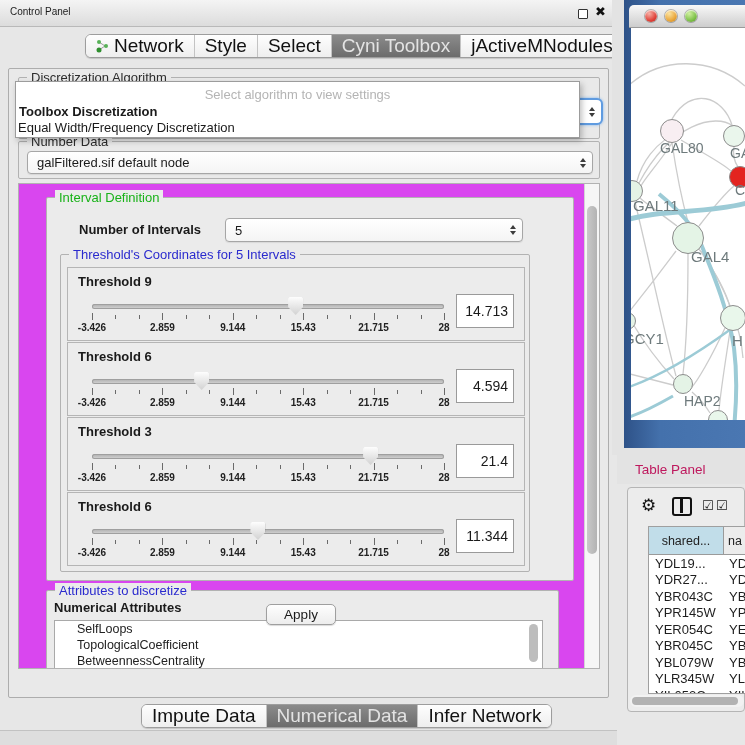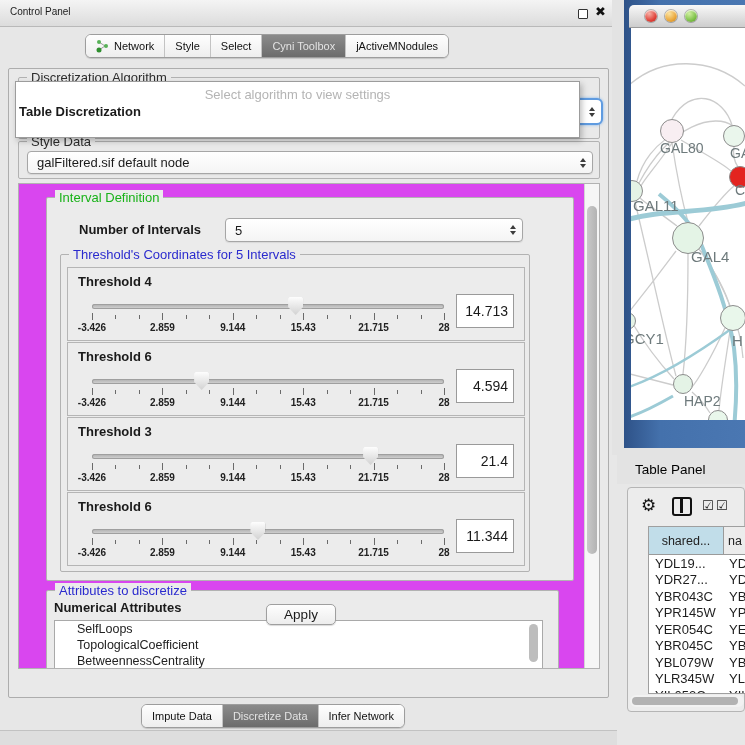--- a/index.html
+++ b/index.html
@@ -14,21 +14,21 @@
     background:linear-gradient(#f4f4f4,#dcdcdc); border-bottom:1px solid #b9b9b9; }
   #titlebar .title { position:absolute; left:10px; top:6px; font-size:10px; color:#1c1c1c; }
   #float-btn { position:absolute; left:578px; top:9px; width:10px; height:10px;
     border:1.5px solid #333; background:#fff; border-radius:1px; }
   #close-btn { position:absolute; left:595px; top:4px; font-size:13px; font-weight:bold; color:#111; }
 
   
   .segbar { display:flex; height:24px; border:1px solid #9d9d9d; border-radius:6px;
     overflow:hidden; background:#fff; box-shadow:0 1px 1px rgba(0,0,0,.15); }
   .seg { display:flex; align-items:center; justify-content:center; gap:5px;
-    background:linear-gradient(#fefefe,#eeeeee); color:#111; font-size:11px; font-weight:500;
+    background:linear-gradient(#fefefe,#eeeeee); color:#111; font-size:19px; font-weight:500;
     border-right:1px solid #c3c3c3; padding:0 10px; white-space:nowrap; }
   .seg:last-child { border-right:none; }
   .seg.selected { background:linear-gradient(#8b8b8b,#6c6c6c); color:#e3e3e3; }
   #toptabs { left:85px; top:34px; }
 
   
   #main-outer { left:8px; top:68px; width:601px; height:630px;
     border:1px solid #adadad; background:#e9e9e9; border-radius:2px; }
   .group { position:absolute; border:1px solid #b2b2b2; border-radius:2px; }
   .group-title { position:absolute; top:-8px; left:8px; background:#e9e9e9; padding:0 4px;
@@ -124,21 +124,21 @@
   #light-red    { left:16px; background:radial-gradient(circle at 35% 30%,#f7b0a6,#e0433a 60%,#b52a22); }
   #light-yellow { left:36px; background:radial-gradient(circle at 35% 30%,#fbe3a0,#eaa73c 60%,#c07f1c); }
   #light-green  { left:56px; background:radial-gradient(circle at 35% 30%,#d0f0a0,#7fc24a 60%,#569423); }
   #net-canvas { position:absolute; left:2px; top:23px; width:114px; height:392px; background:#fff;
     overflow:hidden; }
   .net-node { position:absolute; border-radius:50%; border:1.5px solid #8c8c8c; }
   .net-label { position:absolute; color:#6e7a7c; white-space:nowrap; }
 
   
   #tablepanel-header { left:617px; top:455px; width:128px; height:29px; background:#e3e3e3; }
-  #tablepanel-title { position:absolute; left:18px; top:7px; font-size:13.5px; color:#000000; }
+  #tablepanel-title { position:absolute; left:18px; top:7px; font-size:13.5px; color:#be185d; }
   #tablepanel-box { left:627px; top:487px; width:118px; height:225px; background:#ececec;
     border:1px solid #b5b5b5; border-radius:4px; }
   #tp-toolbar { position:absolute; left:0; top:0; width:100%; height:38px; }
   #gear-ic { position:absolute; left:13px; top:7px; font-size:17px; color:#111; }
   #split-ic { position:absolute; left:44px; top:9px; width:20px; height:19px;
     border:2.5px solid #111; border-radius:3px; }
   #split-ic::after { content:""; position:absolute; left:6px; top:0; width:2.5px; height:14px; background:#111; }
   .cb-ic { position:absolute; top:10px; font-size:13px; color:#222; }
   #cb1 { left:74px; } #cb2 { left:88px; }
   #gene-table { position:absolute; left:4px; top:38px; width:112px; height:168px;
@@ -201,25 +201,26 @@
       <div id="algo-combo-ring">
         <span class="stepper">
             <span class="up"></span>
             <span class="down"></span>
           </span>
       </div>
     </div>
 
     <div class="abs" id="algo-popup">
       <div class="hint">Select algorithm to view settings</div>
-      <div class="opt1">Table Discretization</div>
+      <div class="opt1">Toolbox Discretization</div>
+      <div class="opt2">Equal Width/Frequency Discretization</div>
     </div>
 
     <div class="group" id="tabledata-group">
-      <span class="group-title">Style Data</span>
+      <span class="group-title">Number Data</span>
       <div class="combo" id="tabledata-combo">
         <span>galFiltered.sif default node</span>
         <span class="stepper">
             <span class="up"></span>
             <span class="down"></span>
           </span>
       </div>
     </div>
 
     <div class="abs" id="scrollarea">
@@ -232,21 +233,21 @@
           <span class="stepper">
               <span class="up"></span>
               <span class="down"></span>
             </span>
         </div>
 
         <div class="group" id="thresh-group">
           <span class="group-title gt-blue">Threshold's Coordinates for 5 Intervals</span>
 
           <div class="threshold-row" style="top:12px">
-              <span class="tlabel">Threshold 4</span>
+              <span class="tlabel">Threshold 9</span>
               <div class="slider">
                 <div class="track"></div>
                 <div class="thumb" style="left: 57.7%;"></div>
                 <div class="ticks">
                   <span class="tick major" style="left: 0%;"></span>
                   <span class="tick" style="left: 6.66667%;"></span>
                   <span class="tick" style="left: 13.3333%;"></span>
                   <span class="tick major" style="left: 20%;"></span>
                   <span class="tick" style="left: 26.6667%;"></span>
                   <span class="tick" style="left: 33.3333%;"></span>
@@ -395,21 +396,21 @@
     </div>
   </div>
 
   <div class="abs" id="apply-btn">Apply</div>
 
   <div class="abs segbar" id="bottomtabs">
     <div class="seg">
       <span>Impute Data</span>
     </div>
     <div class="seg selected">
-      <span>Discretize Data</span>
+      <span>Numerical Data</span>
     </div>
     <div class="seg">
       <span>Infer Network</span>
     </div>
   </div>
   <div class="abs" id="bottomstrip"></div>
 
   <div class="abs" id="right-bg-top"></div>
   <div class="abs" id="net-frame">
     <div id="net-window">

